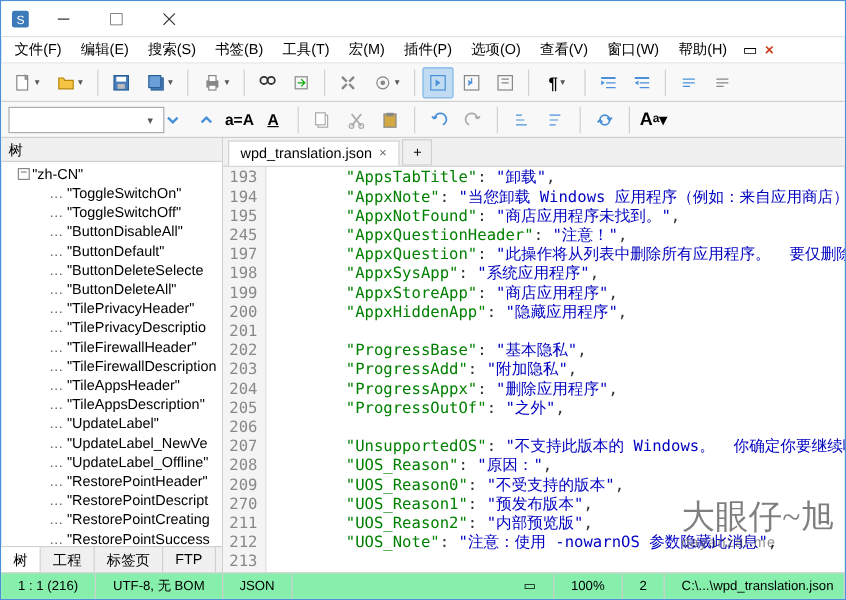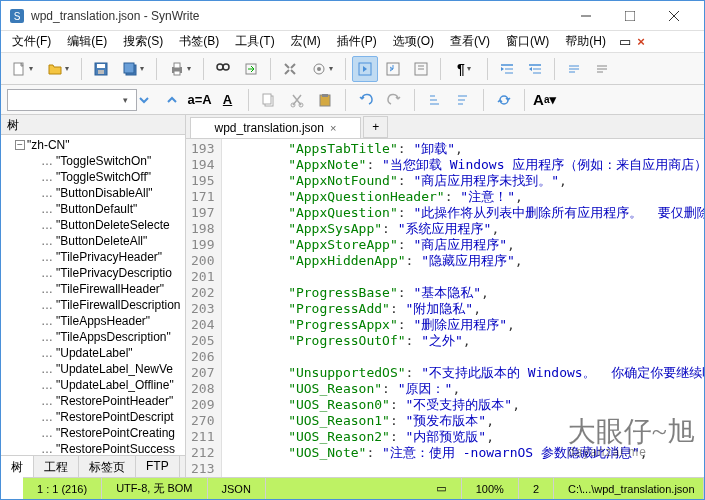--- a/index.html
+++ b/index.html
@@ -32,48 +32,47 @@
 .treenode { display: flex; align-items: center; padding: 1px 4px; font-size: 12px; white-space: nowrap; cursor: pointer; }
 .treenode.root { padding-left: 14px; }
 .treenode .exp { width: 10px; font-size: 10px; color: #555; margin-right: 2px; border: 1px solid #888; text-align: center; line-height: 8px; height: 10px; }
 .treenode.child { padding-left: 40px; }
 .treenode.child::before { content: "…"; margin-right: 3px; color: #666; }
 .treetabs { height: 22px; display: flex; border-top: 1px solid #d0d0d0; background: #f0f0f0; }
 .treetab { padding: 3px 10px; font-size: 12px; cursor: pointer; border-right: 1px solid #d0d0d0; }
 .treetab.active { background: #fff; }
 .editpanel { flex: 1; display: flex; flex-direction: column; }
 .edtabs { height: 24px; display: flex; align-items: flex-end; background: #f0f0f0; border-bottom: 1px solid #d0d0d0; padding-left: 4px; }
-.edtab { padding: 3px 24px; font-size: 12px; background: #fff; border: 1px solid #d0d0d0; border-bottom: none; display: flex; align-items: center; gap: 6px; cursor: pointer; }
+.edtab { padding: 3px 10px; font-size: 12px; background: #fff; border: 1px solid #d0d0d0; border-bottom: none; display: flex; align-items: center; gap: 6px; cursor: pointer; }
 .edtab .x { font-size: 11px; color: #666; cursor: pointer; }
 .edtab.plus { padding: 3px 8px; background: #f0f0f0; border: 1px solid #d0d0d0; margin-left: 2px; }
 .editor { flex: 1; display: flex; overflow: auto; font-family: Consolas, monospace; font-size: 13px; }
 .gutter { width: 36px; background: #f4f4f4; text-align: right; color: #888; padding: 2px 6px 2px 0; flex-shrink: 0; border-right: 1px solid #e0e0e0; }
 .gutter div { height: 16px; line-height: 16px; }
 .code { flex: 1; padding: 2px 4px; white-space: pre; }
 .codeline { height: 16px; line-height: 16px; }
 .k { color: #008000; } 
 .s { color: #0000c0; } 
 .p { color: #333; } 
-.statusbar { height: 22px; display: flex; align-items: center; border-top: 1px solid #d0d0d0; background: #bef264; font-size: 11px; margin-left: 22px; }
+.statusbar { height: 22px; display: flex; align-items: center; border-top: 1px solid #d0d0d0; background: #86efac; font-size: 11px; }
 .scell { padding: 0 14px; border-right: 1px solid #d0d0d0; height: 100%; display: flex; align-items: center; }
 .statusbar .spacer { flex: 1; }
 .watermark { position: absolute; right: 10px; bottom: 42px; font-size: 28px; font-family: "STKaiti", serif; color: rgba(0,0,0,0.5); pointer-events: none; line-height: 1; }
 .watermark .sub { font-size: 12px; font-family: Liberation Sans, sans-serif; letter-spacing: 1px; color: rgba(0,0,0,0.45); }
 </style>
 </head>
 <body>
 
 <div class="titlebar">
   <span class="icon">
     <svg viewBox="0 0 16 16">
         <rect x="1" y="1" width="14" height="14" fill="#3a7ab8" rx="2"></rect>
         <text x="8" y="12" text-anchor="middle" fill="#fff" font-size="10" font-family="Arial">S</text>
       </svg>
   </span>
-  <span class="title">wpd_translation.json - SynWrite</span>
   <div class="wbtn">
       <svg width="10" height="10">
         <line x1="0" y1="5" x2="10" y2="5" stroke="#333"></line>
       </svg>
     </div>
   <div class="wbtn">
       <svg width="10" height="10">
         <rect x="0" y="0" width="10" height="10" fill="none" stroke="#333"></rect>
       </svg>
     </div>
@@ -335,21 +334,21 @@
           <span>wpd_translation.json</span>
           <span class="x">×</span>
         </div>
       <div class="edtab plus">+</div>
     </div>
     <div class="editor">
       <div class="gutter" id="gutter">
           <div>193</div>
           <div>194</div>
           <div>195</div>
-          <div>171</div>
+          <div>245</div>
           <div>197</div>
           <div>198</div>
           <div>199</div>
           <div>200</div>
           <div>201</div>
           <div>202</div>
           <div>203</div>
           <div>204</div>
           <div>205</div>
           <div>206</div>

